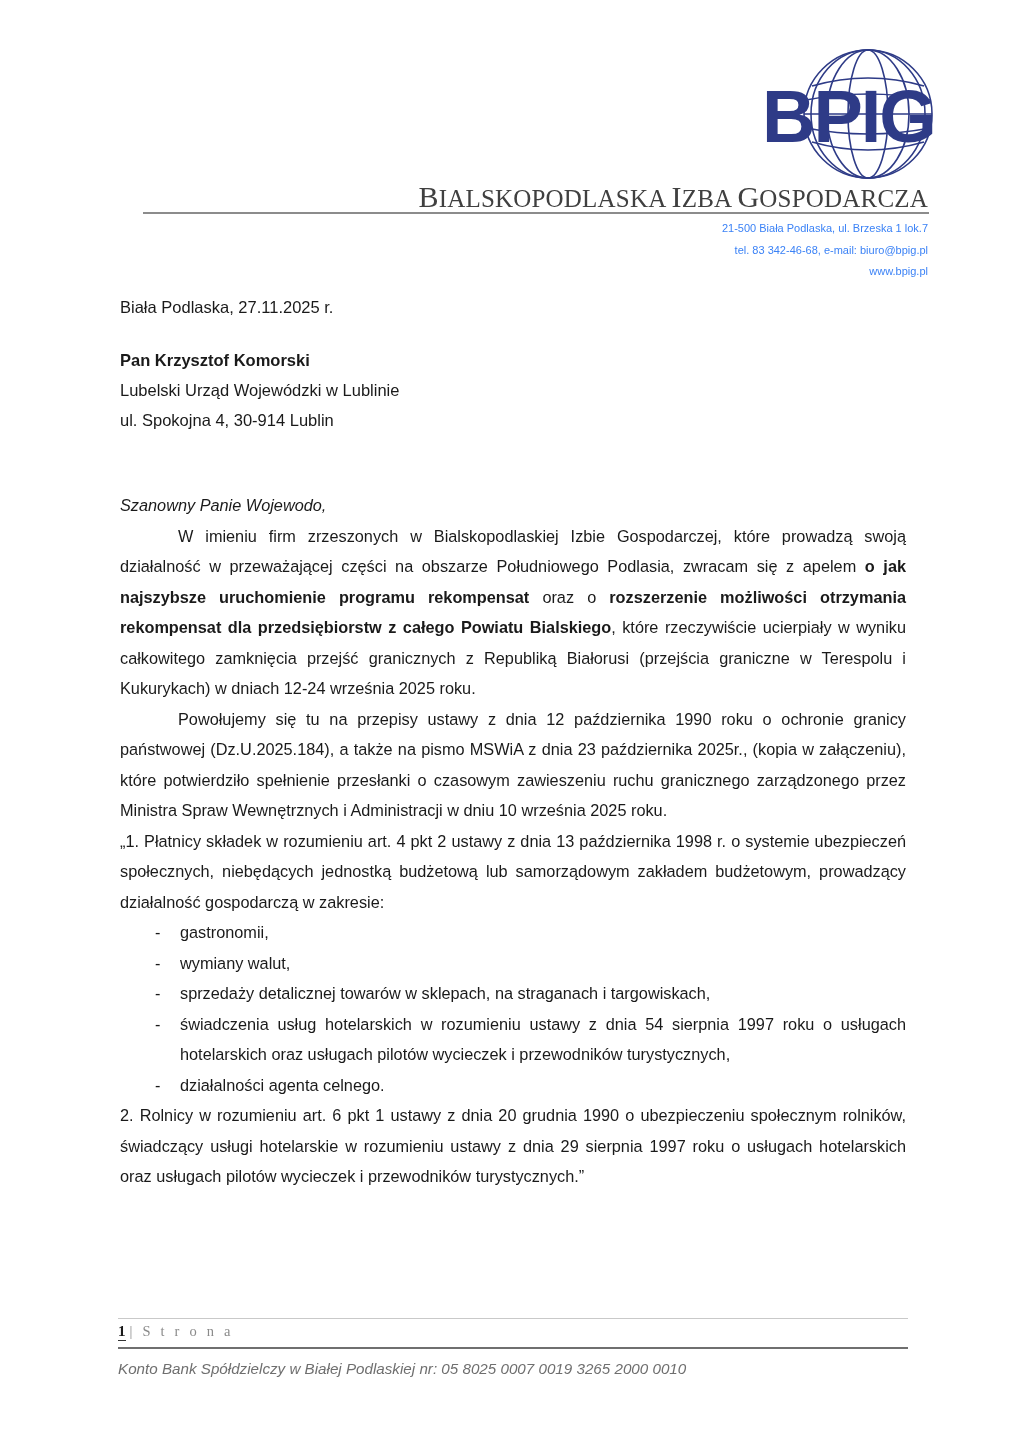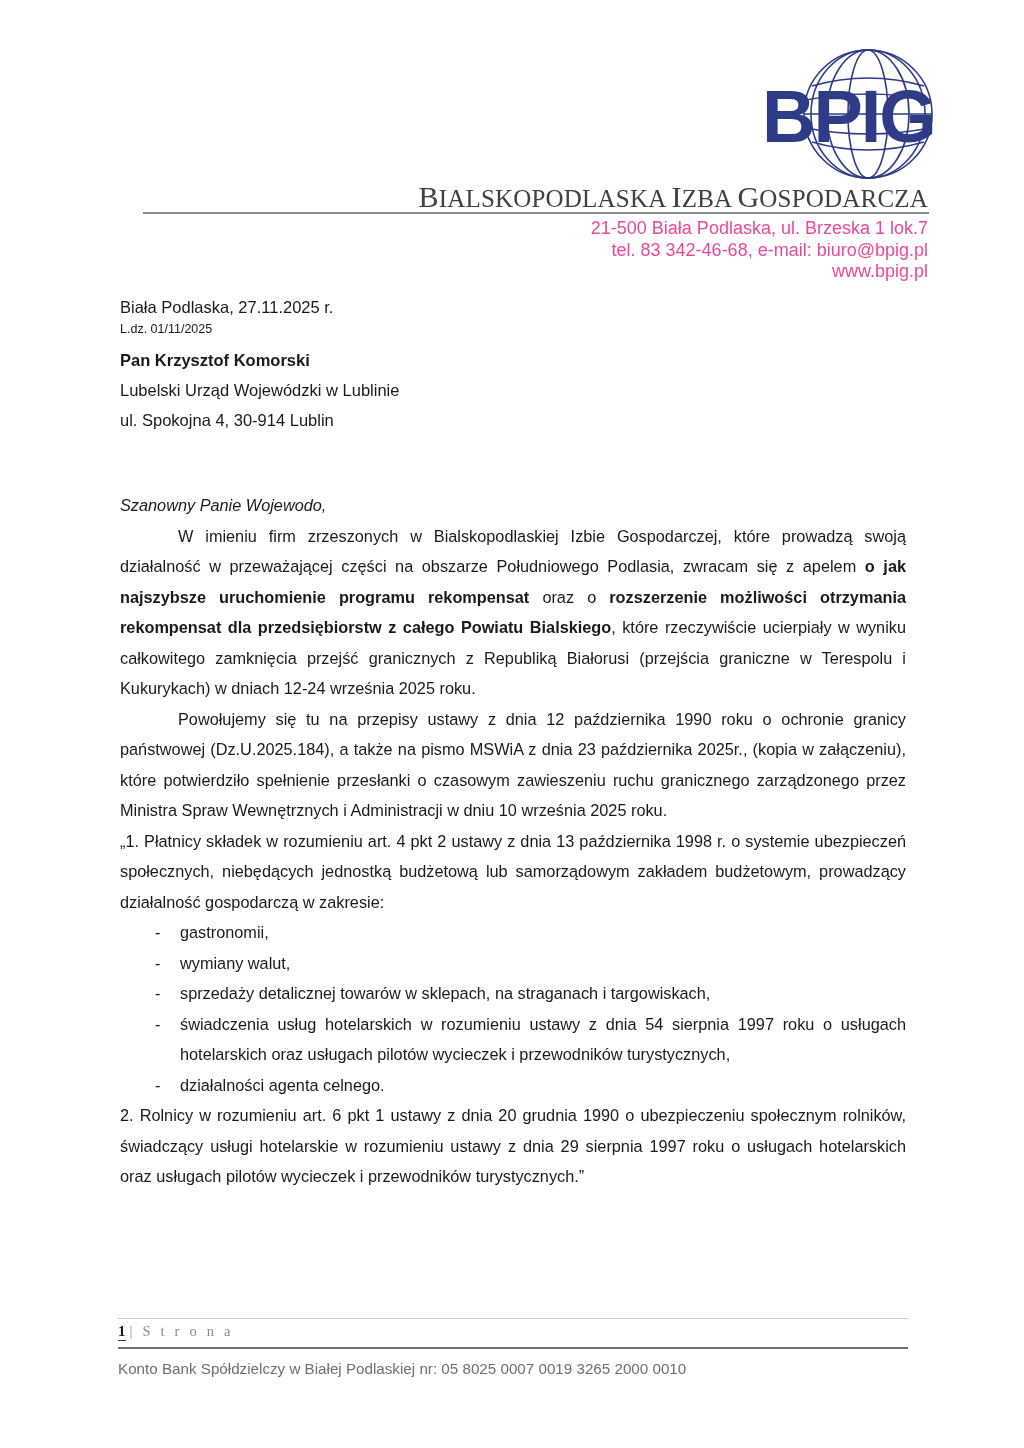--- a/index.html
+++ b/index.html
@@ -63,22 +63,22 @@
     height: 2px;
     background: #8c8c8c;
   }
 
   .contact {
     position: absolute;
     right: 96px;
     top: 218px;
     width: 600px;
     text-align: right;
-    color: #ec4899;
-    font-size: 18px;
+    color: #3b82f6;
+    font-size: 11px;
     line-height: 21.5px;
   }
 
   
   .dateblock {
     position: absolute;
     left: 120px;
     top: 298px;
     width: 786px;
   }
@@ -178,20 +178,21 @@
   .footer-rule-bot {
     width: 790px;
     height: 1.5px;
     background: #6f6f6f;
     margin-top: 1px;
   }
   .bank-line {
     margin-top: 11px;
     font-size: 15.2px;
     color: #6f6f6f;
+    font-style: italic;
   }
 </style>
 </head>
 <body>
 
 <div class="page">
 
   <div class="letterhead">
 
     <div class="logo-wrap">
@@ -221,21 +222,20 @@
 
     <div class="contact">
       <div>21-500 Biała Podlaska, ul. Brzeska 1 lok.7</div>
       <div>tel. 83 342-46-68, e-mail: biuro@bpig.pl</div>
       <div>www.bpig.pl</div>
     </div>
   </div>
 
   <div class="dateblock">
     <div class="date-line">Biała Podlaska, 27.11.2025 r.</div>
-    <div class="ref-line">L.dz. 01/11/2025</div>
   </div>
 
   <div class="recipient">
     <div class="b">Pan Krzysztof Komorski</div>
     <div>Lubelski Urząd Wojewódzki w Lublinie</div>
     <div>ul. Spokojna 4, 30-914 Lublin</div>
   </div>
 
   <div class="body-text">
 

